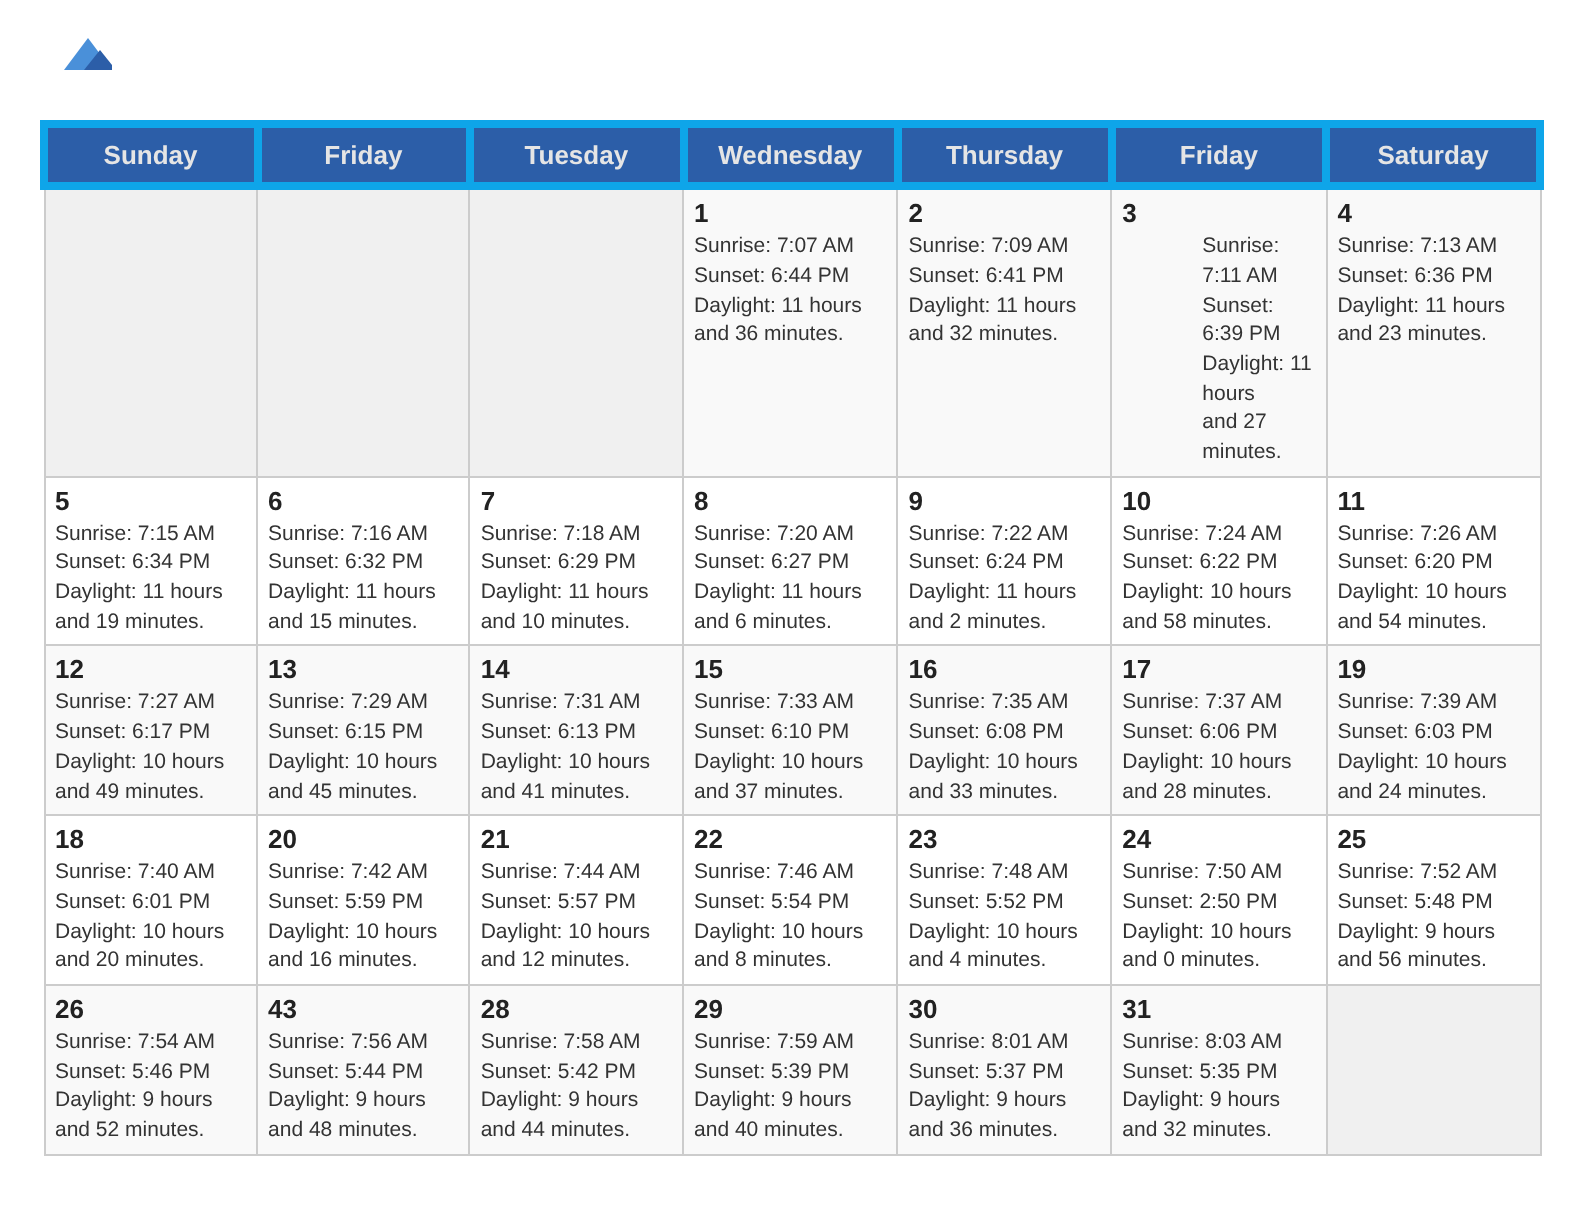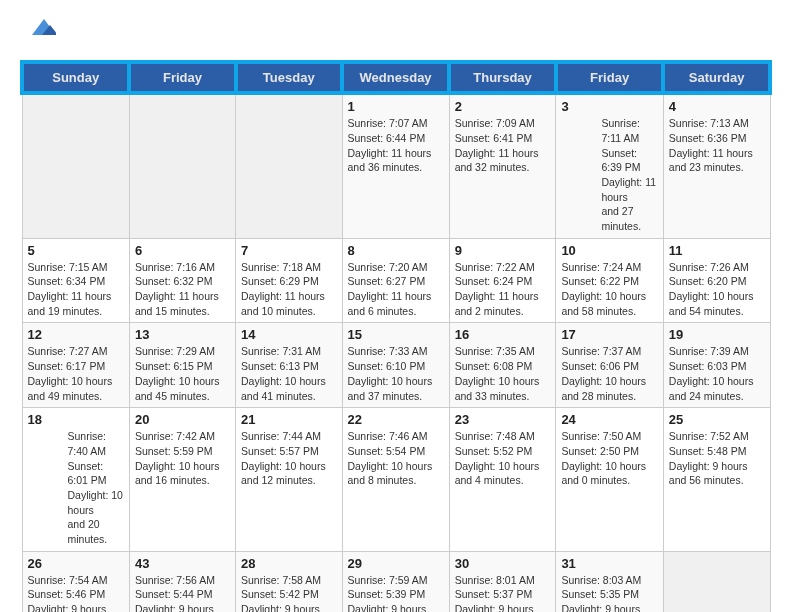--- a/index.html
+++ b/index.html
@@ -250,21 +250,21 @@
           <span class="day-number">19</span>
           <div class="day-info" style="white-space: pre-line;">Sunrise: 7:39 AM
 Sunset: 6:03 PM
 Daylight: 10 hours
 and 24 minutes.</div>
         </td>
       </tr>
       <tr>
         <td>
           <span class="day-number">18</span>
-          <div class="day-info" style="white-space: pre-line; margin-left: 40px;">Sunrise: 7:40 AM
+          <div class="day-info" style="white-space: pre-line;">Sunrise: 7:40 AM
 Sunset: 6:01 PM
 Daylight: 10 hours
 and 20 minutes.</div>
         </td>
         <td>
           <span class="day-number">20</span>
           <div class="day-info" style="white-space: pre-line;">Sunrise: 7:42 AM
 Sunset: 5:59 PM
 Daylight: 10 hours
 and 16 minutes.</div>

